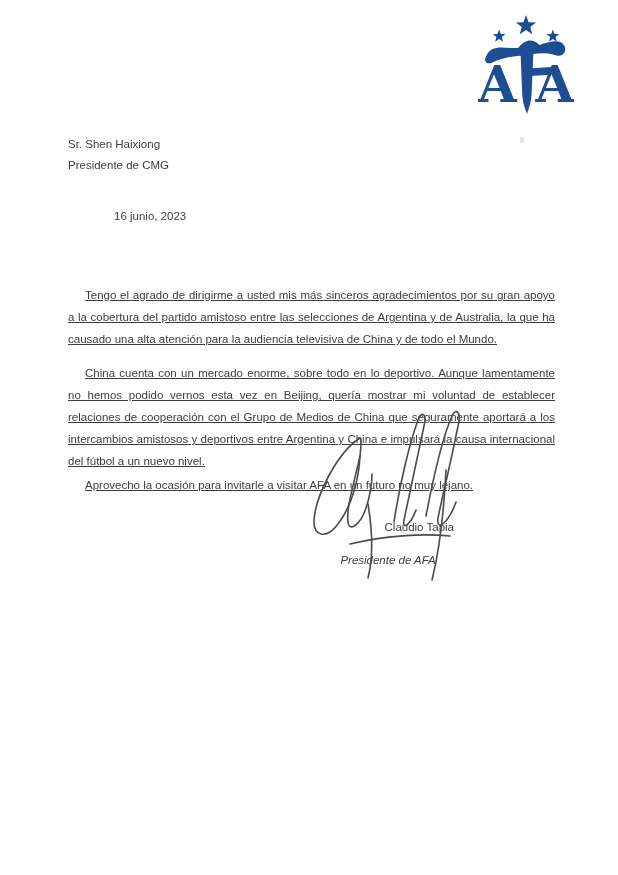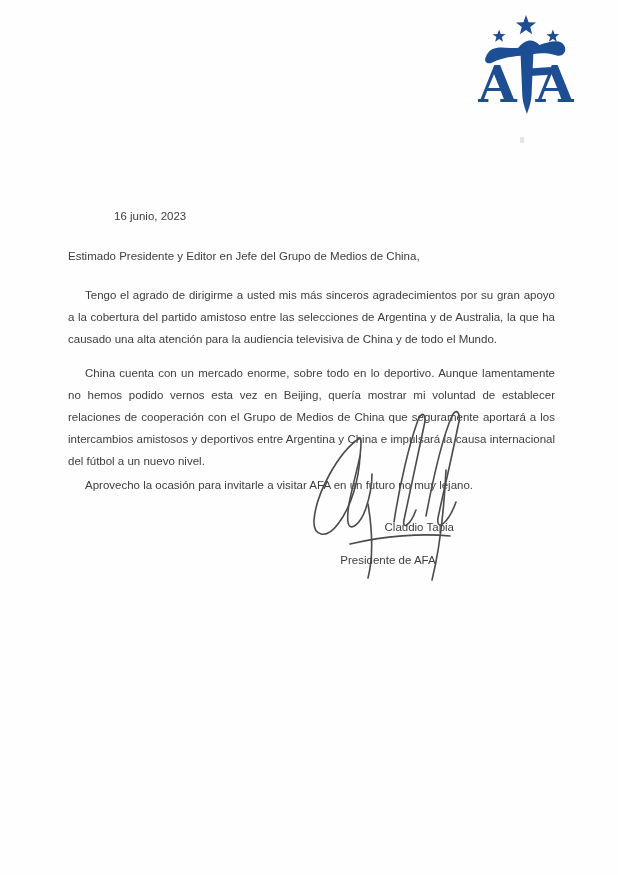--- a/index.html
+++ b/index.html
@@ -11,27 +11,27 @@
     color:#3d3d3d; font-size:11.5px;
   }
   .logo { position:absolute; left:478px; top:12px; width:96px; height:108px; }
   .smudge { position:absolute; left:520px; top:137px; width:4px; height:6px;
     background:#d8d8d8; opacity:.7; border-radius:1px; }
   .recipient { position:absolute; left:68px; top:134px; line-height:21px; }
   .date { position:absolute; left:68px; top:210px;margin-left:46px; }
   .salutation { position:absolute; left:68px; top:250px; }
   .para {
     position:absolute; left:68px; width:487px;
-    line-height:22px; text-align:justify; text-indent:17px;
+    line-height:22px; text-align:justify; text-indent:17px;text-decoration:underline;
   }
   .p1 { top:284px; }
   .p2 { top:362px; }
   .p3 { top:474px; text-align:left; }
   .sig-name  { position:absolute; left:322px; top:521px; width:132px; text-align:right; }
-  .sig-title { position:absolute; left:322px; top:554px; width:132px; text-align:center; }
+  .sig-title { position:absolute; left:322px; top:554px; width:132px; text-align:center;font-style:italic; }
   .sig-svg { position:absolute; left:296px; top:408px; width:190px; height:178px;
     pointer-events:none; }
   .mono-a { font-family:"DejaVu Serif", serif; font-weight:bold; font-size:52px; }
 </style>
 </head>
 <body>
 
 <div class="page">
 
   <div class="logo">
@@ -50,24 +50,27 @@
         <path d="M44,34 L58,34 L56,80 C56,92 53,99 51,105 C49,99 46,92 46,82 Z"></path>
 
         <path d="M46,58 L76,56 L75,64 L46,66 Z"></path>
 
         <path d="M8,46 C14,30 30,38 42,36 C50,26 58,27 64,33 C74,30 86,26 90,34 C93,40 88,46 82,44 C70,40 58,42 50,44 C36,44 20,48 14,52 C9,53 6,50 8,46 Z"></path>
       </g>
     </svg>
   </div>
   <div class="smudge"></div>
 
+  <div class="recipient">
+    <div>Sr. Shen Haixiong</div>
+    <div>Presidente de CMG</div>
+  </div>
 
   <div class="date">16 junio, 2023</div>
 
-  <div class="salutation">Estimado Presidente y Editor en Jefe del Grupo de Medios de China,</div>
 
   <p class="para p1">Tengo el agrado de dirigirme a usted mis más sinceros agradecimientos por su gran apoyo a la cobertura del partido amistoso entre las selecciones de Argentina y de Australia, la que ha causado una alta atención para la audiencia televisiva de China y de todo el Mundo.</p>
   <p class="para p2">China cuenta con un mercado enorme, sobre todo en lo deportivo. Aunque lamentamente no hemos podido vernos esta vez en Beijing, quería mostrar mi voluntad de establecer relaciones de cooperación con el Grupo de Medios de China que seguramente aportará a los intercambios amistosos y deportivos entre Argentina y China e impulsará la causa internacional del fútbol a un nuevo nivel.</p>
   <p class="para p3">Aprovecho la ocasión para invitarle a visitar AFA en un futuro no muy lejano.</p>
 
   <div class="sig-name">Claudio Tapia</div>
   <div class="sig-title">Presidente de AFA</div>
 
   <svg class="sig-svg" viewBox="0 0 190 178">
     <g fill="none" stroke="#4b4b4b" stroke-width="1.6" stroke-linecap="round">

